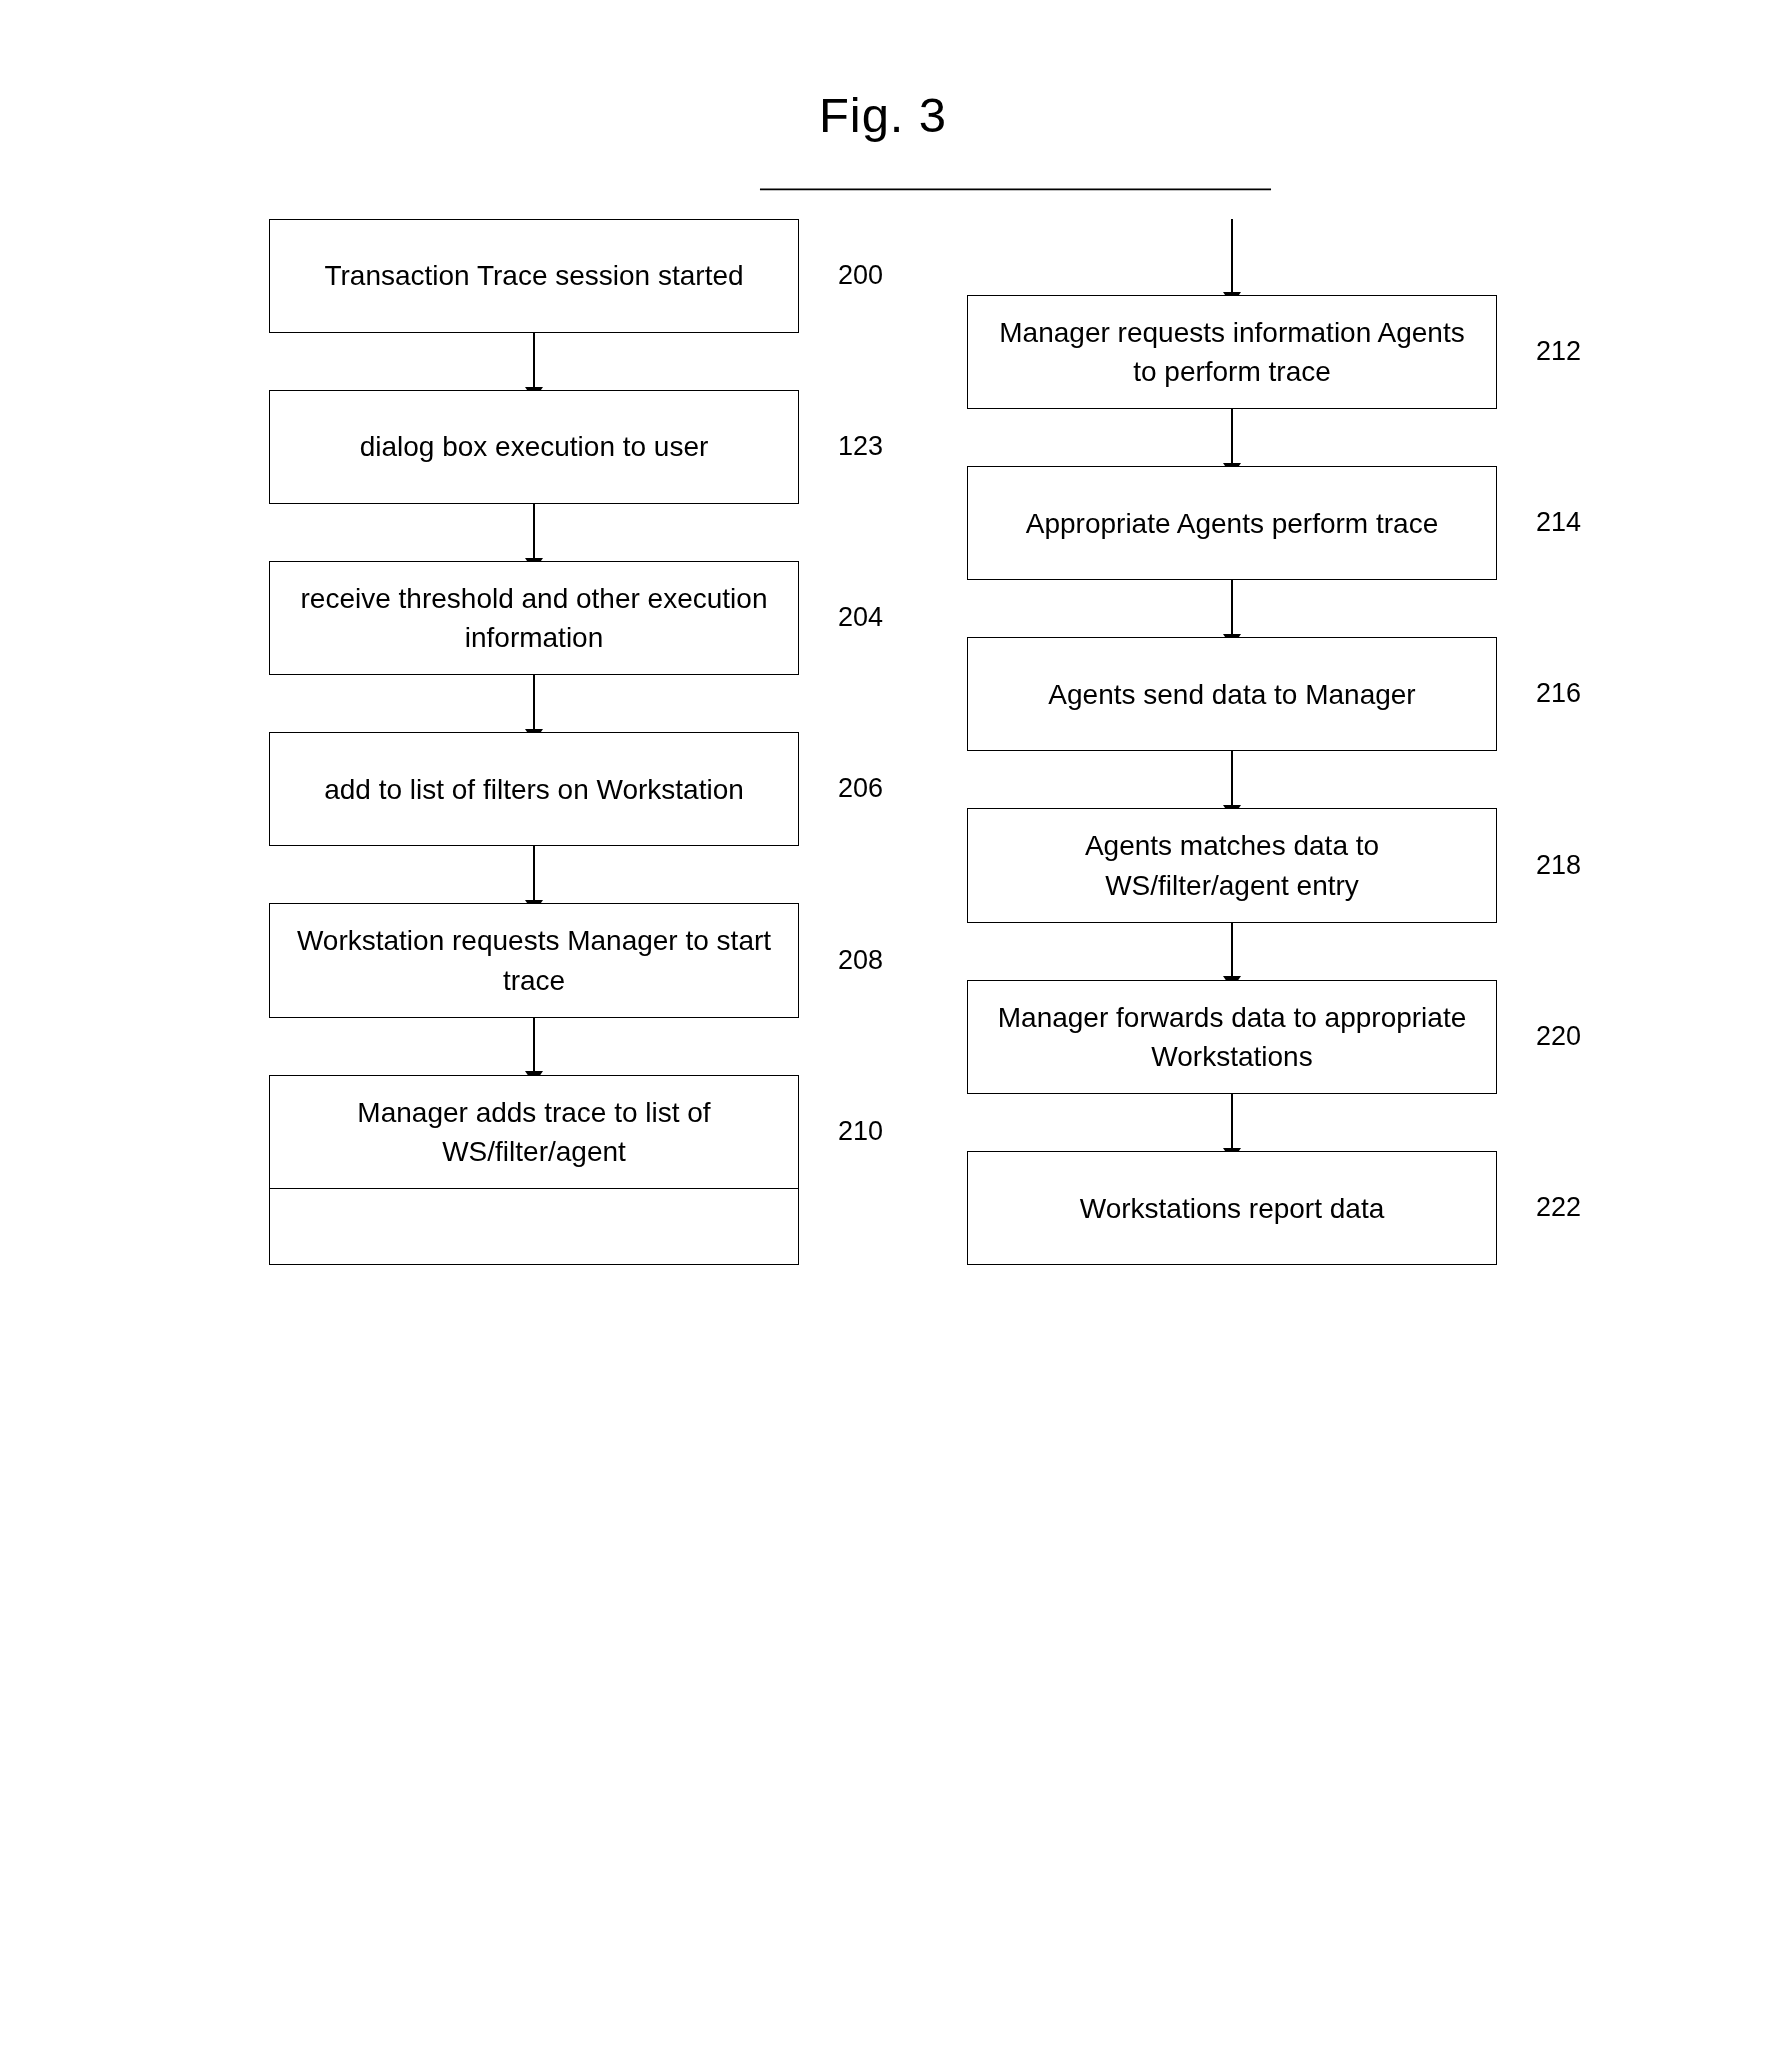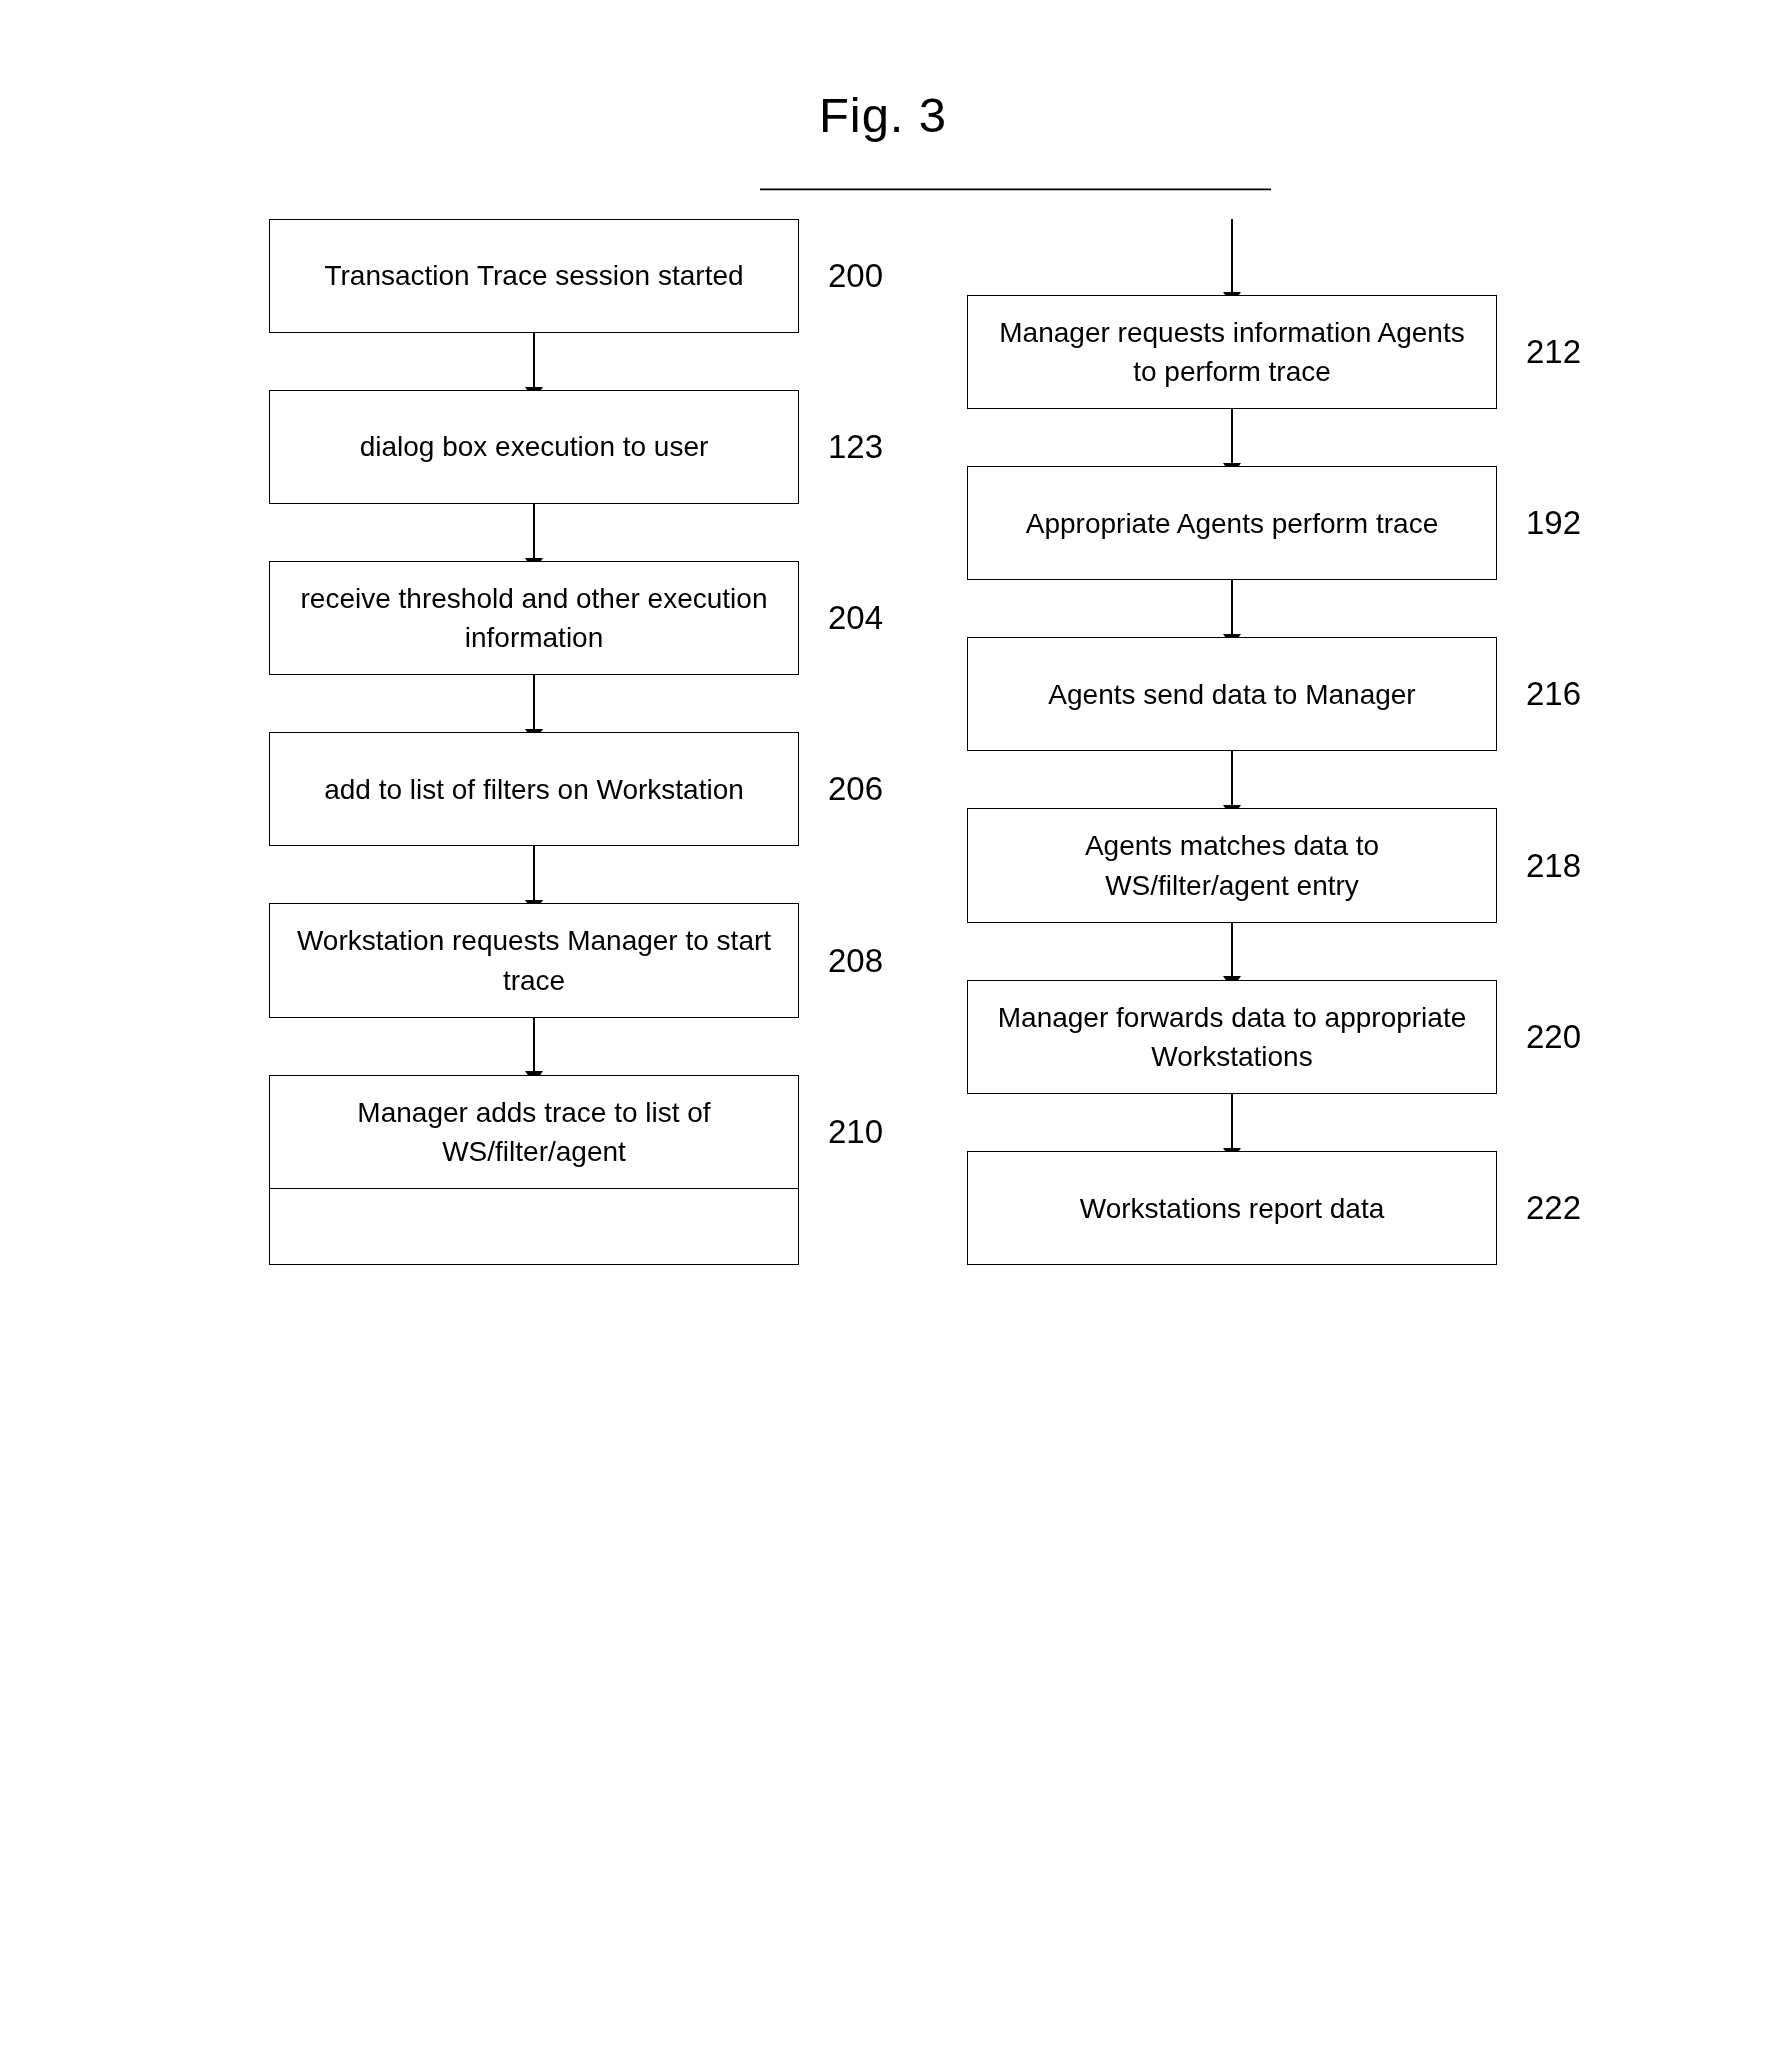--- a/index.html
+++ b/index.html
@@ -38,21 +38,21 @@
       font-size: 28px;
       line-height: 1.4;
       padding: 17px 23px;
       position: relative;
     }
     .ref-label {
       position: absolute;
       right: -85px;
       top: 50%;
       transform: translateY(-50%);
-      font-size: 33px;
+      font-size: 27px;
       white-space: nowrap;
     }
     .arrow-down {
       width: 1.9px;
       height: 57px;
       background: #000;
       position: relative;
       margin: 0 auto;
     }
     .arrow-down::after {
@@ -139,21 +139,21 @@
     </div>
 
     <div class="flow-box" id="node-212">
       <span>Manager requests information Agents to perform trace</span>
       <span class="ref-label">212</span>
     </div>
     <div class="arrow-down"></div>
 
     <div class="flow-box" id="node-214">
       <span>Appropriate Agents perform trace</span>
-      <span class="ref-label">192</span>
+      <span class="ref-label">214</span>
     </div>
     <div class="arrow-down"></div>
 
     <div class="flow-box" id="node-216">
       <span>Agents send data to Manager</span>
       <span class="ref-label">216</span>
     </div>
     <div class="arrow-down"></div>
 
     <div class="flow-box" id="node-218">

